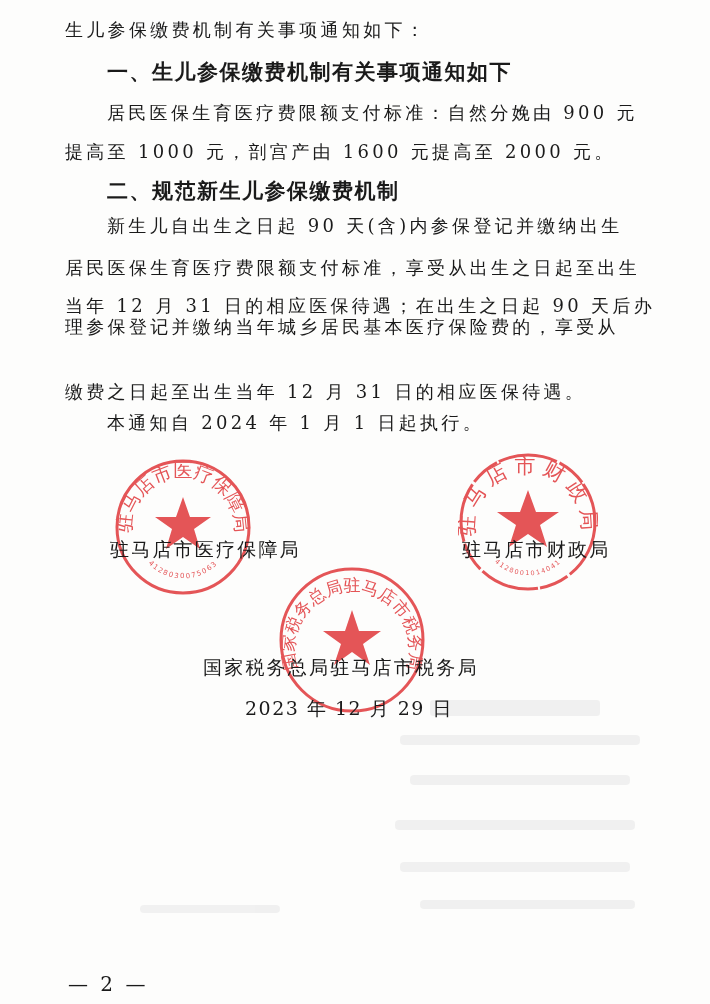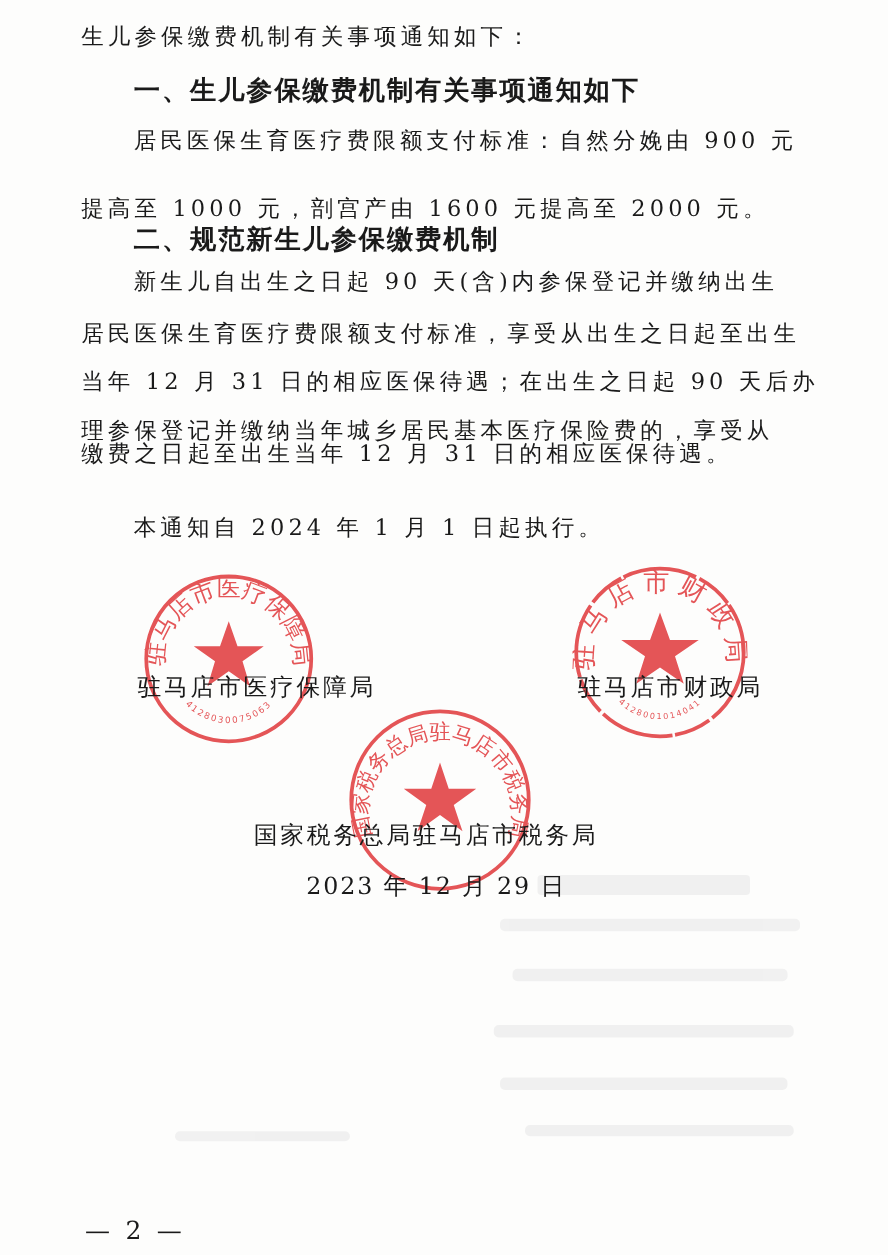--- a/index.html
+++ b/index.html
@@ -33,27 +33,27 @@
     <rect x="400" y="862" width="230" height="10" rx="4"></rect>
     <rect x="420" y="900" width="215" height="9" rx="4"></rect>
     <rect x="140" y="905" width="140" height="8" rx="4"></rect>
   </g>
 </svg>
 
 <div class="doc-text">
   <div class="line" style="top:18px">生儿参保缴费机制有关事项通知如下：</div>
   <div class="line indent heading" style="top:60px">一、生儿参保缴费机制有关事项通知如下</div>
   <div class="line indent" style="top:101px">居民医保生育医疗费限额支付标准：自然分娩由 900 元</div>
-  <div class="line" style="top:156px">提高至 1000 元，剖宫产由 1600 元提高至 2000 元。</div>
+  <div class="line" style="top:140px">提高至 1000 元，剖宫产由 1600 元提高至 2000 元。</div>
   <div class="line indent heading" style="top:179px">二、规范新生儿参保缴费机制</div>
   <div class="line indent" style="top:214px">新生儿自出生之日起 90 天(含)内参保登记并缴纳出生</div>
   <div class="line" style="top:256px">居民医保生育医疗费限额支付标准，享受从出生之日起至出生</div>
   <div class="line" style="top:294px">当年 12 月 31 日的相应医保待遇；在出生之日起 90 天后办</div>
-  <div class="line" style="top:333px">理参保登记并缴纳当年城乡居民基本医疗保险费的，享受从</div>
-  <div class="line" style="top:352px">缴费之日起至出生当年 12 月 31 日的相应医保待遇。</div>
+  <div class="line" style="top:315px">理参保登记并缴纳当年城乡居民基本医疗保险费的，享受从</div>
+  <div class="line" style="top:380px">缴费之日起至出生当年 12 月 31 日的相应医保待遇。</div>
   <div class="line indent" style="top:411px">本通知自 2024 年 1 月 1 日起执行。</div>
 </div>
 
 <svg class="seal" style="left:113px;top:457px" width="140" height="140" viewBox="0 0 140 140">
   <defs>
     <path id="arc1" d="M 22 92 A 52 52 0 1 1 118 92"></path>
     <path id="arc1b" d="M 30 100 A 48 48 0 0 0 110 100"></path>
   </defs>
   <circle cx="70" cy="70" r="66" fill="none" stroke="#e0383b" stroke-width="3"></circle>
   <polygon points="70,40 77,60 98,60 81,72 87,92 70,80 53,92 59,72 42,60 63,60" fill="#e0383b"></polygon>

